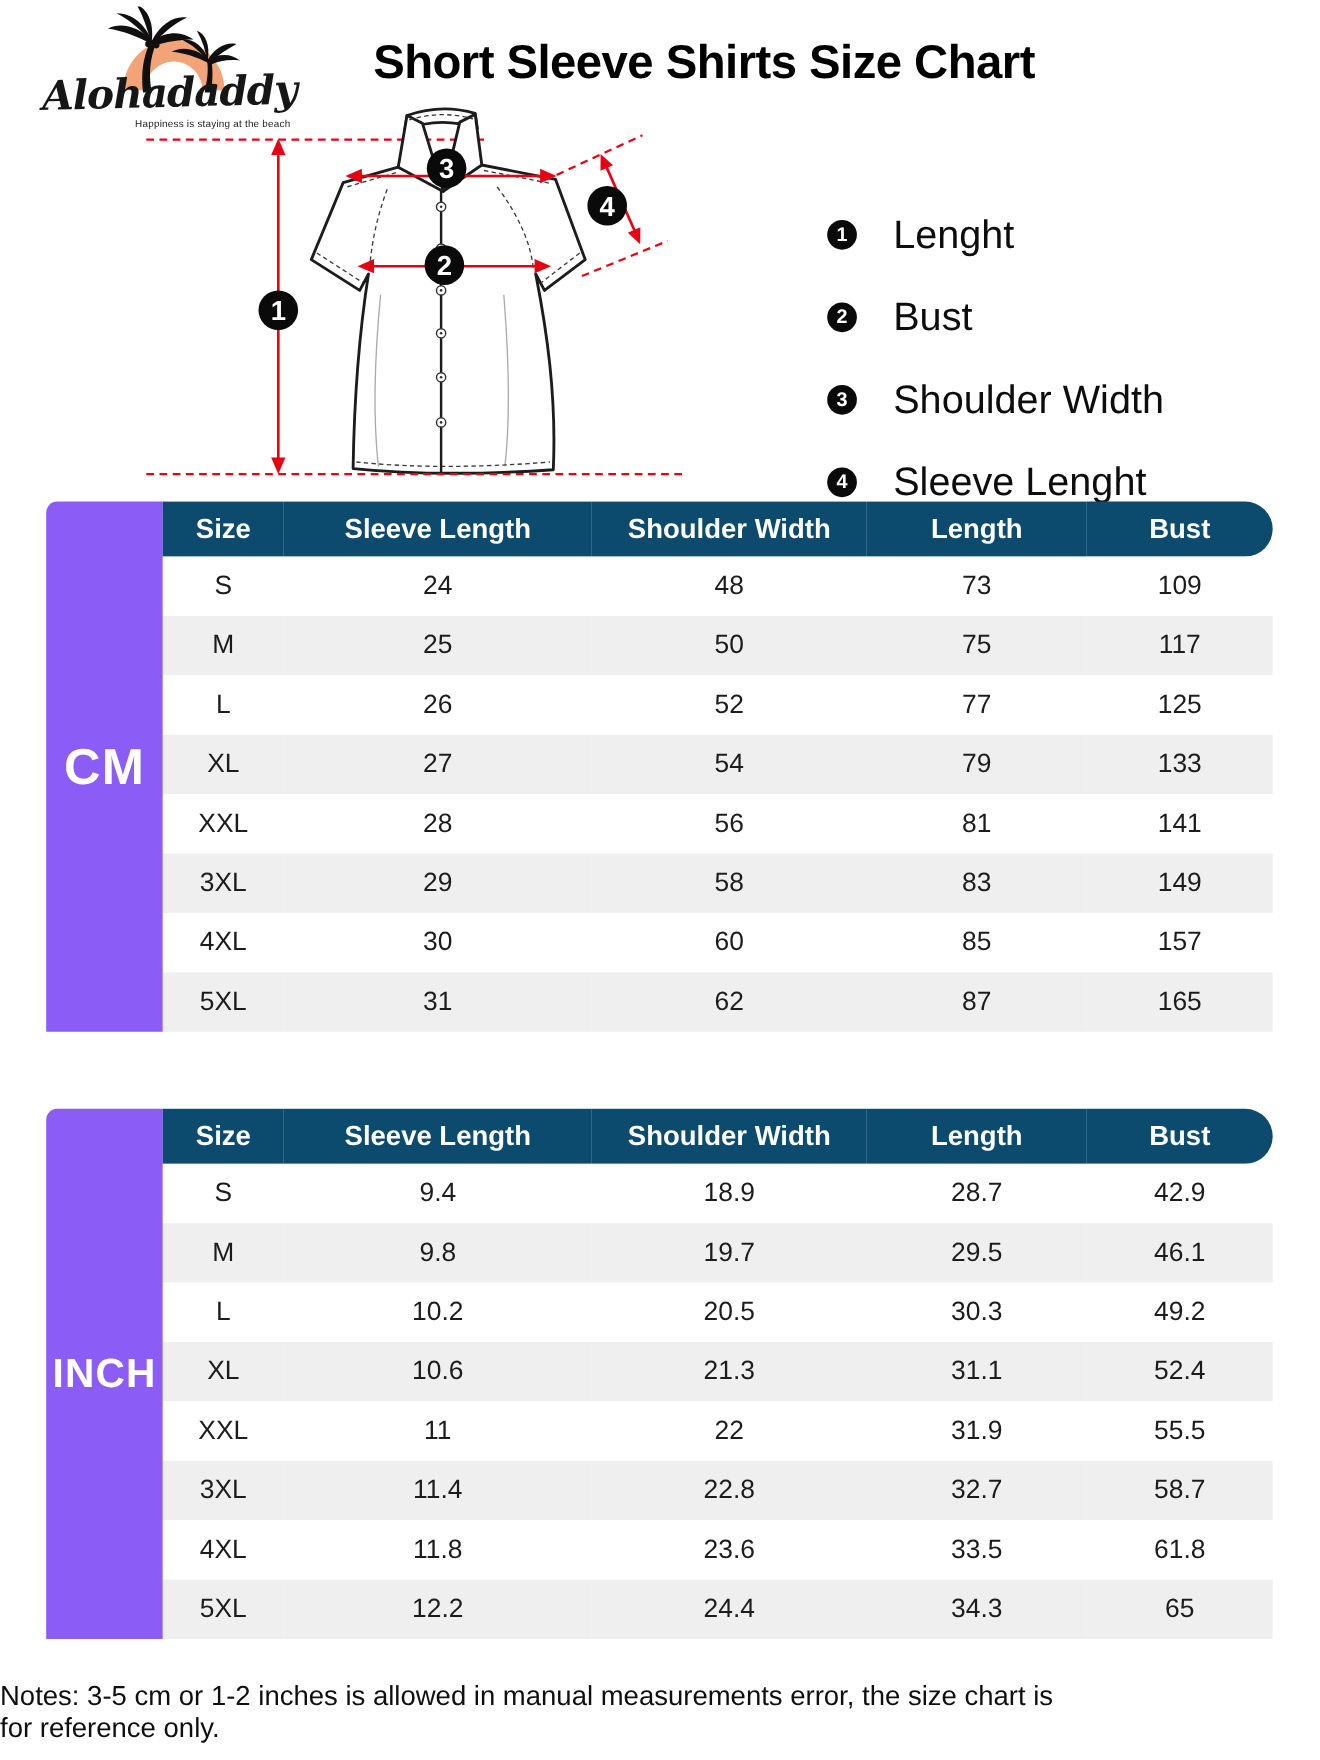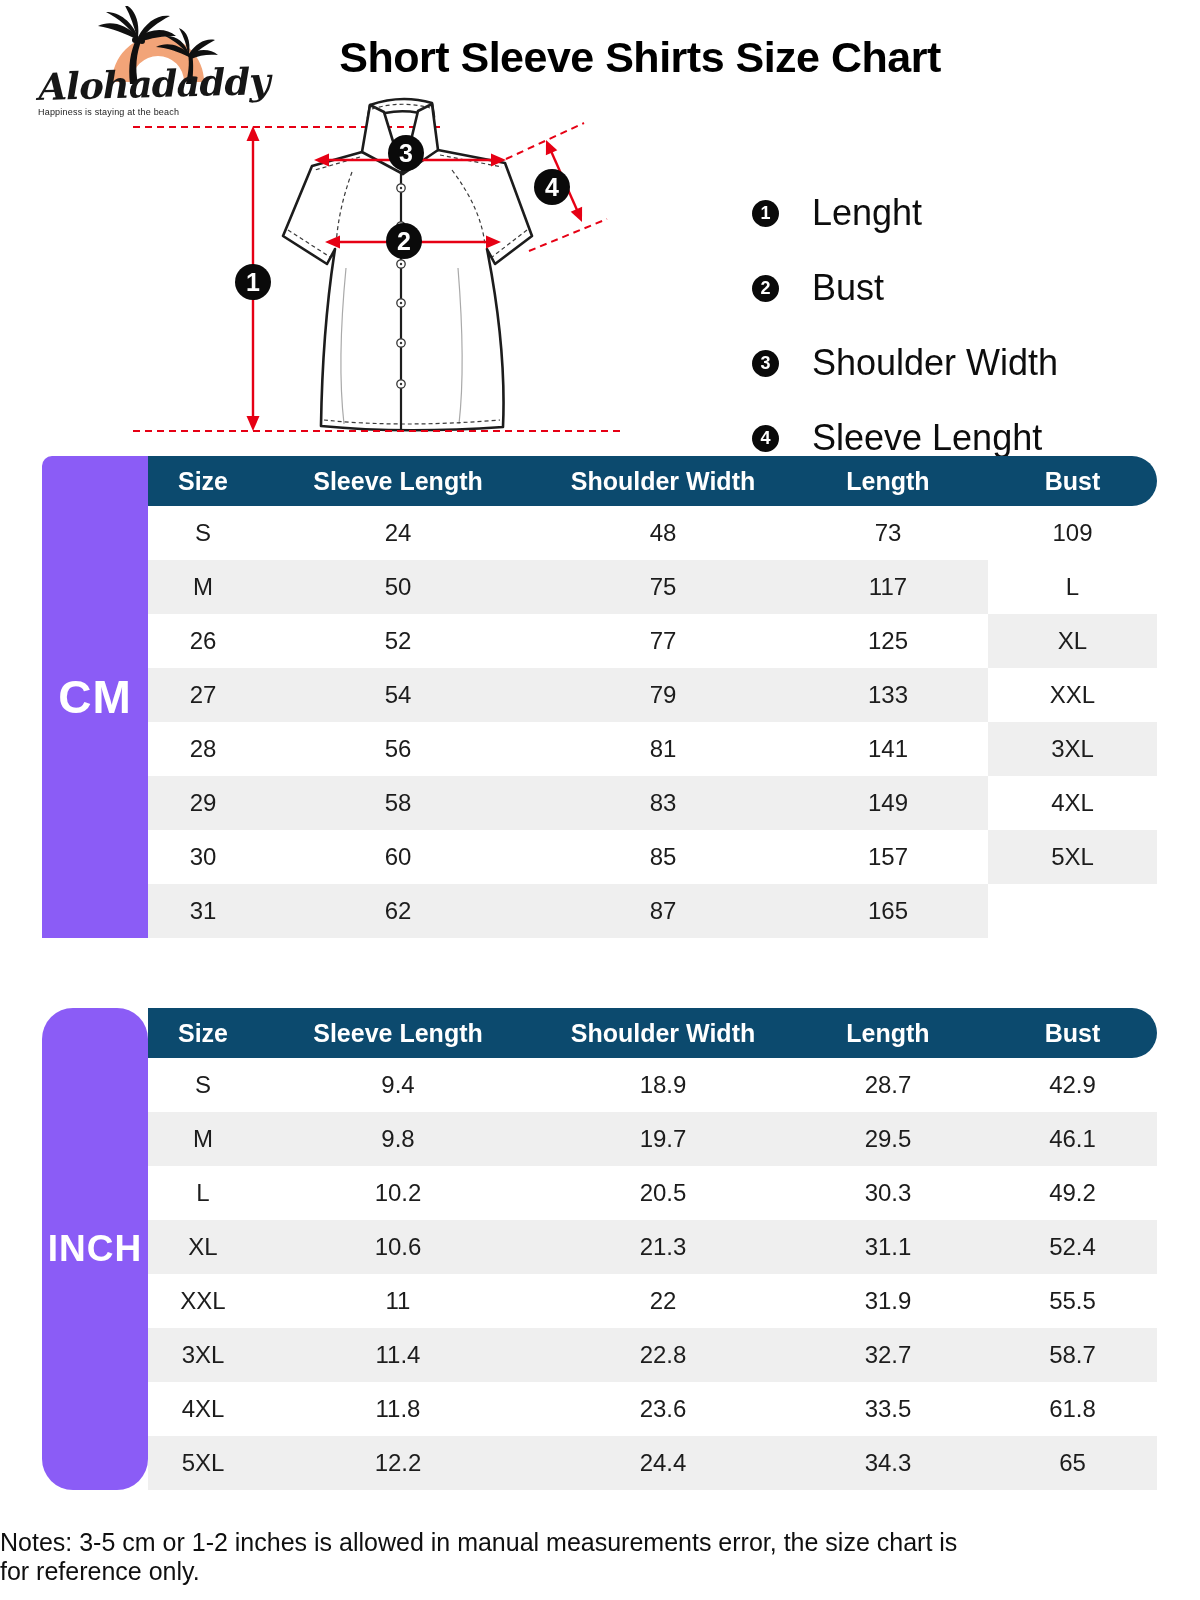--- a/index.html
+++ b/index.html
@@ -7,21 +7,21 @@
     font-family:"Liberation Sans", sans-serif; position:relative; overflow:hidden; color:#111; }
 
   .abs { position:absolute; }
 
   
   #logo { left:38px; top:6px; width:232px; height:118px; }
   #logo-art { position:absolute; left:0; top:0; width:232px; height:80px; }
   #brand-name { position:absolute; left:0; top:56px; width:232px; text-align:center;
     font-family:"DejaVu Serif", serif; font-style:italic; font-weight:bold;
     font-size:37px; letter-spacing:-1px; color:#161616; transform:rotate(-1.5deg); white-space:nowrap; }
-  #brand-tagline { position:absolute; left:0; top:101px; width:226px; 
+  #brand-tagline { position:absolute; left:0; top:101px; width:226px; text-align:right;
     font-size:9px; color:#222; letter-spacing:0.2px; }
 
   #page-title { left:640px; top:33px; transform:translateX(-50%);
     font-size:43px; font-weight:bold; color:#000; white-space:nowrap; letter-spacing:-0.5px; }
 
   
   #shirt-svg { left:100px; top:95px; width:600px; height:360px; }
 
   #legend { left:752px; top:192px; }
   .legend-item { display:flex; align-items:center; margin-bottom:33px; }
@@ -34,21 +34,21 @@
   .size-table { position:absolute; left:42px; width:1115px;
     display:grid; grid-template-columns:106px 110px 280px 250px 200px 169px;
     grid-template-rows:50px repeat(8, 54px); }
   #cm-table { top:456px; }
   #inch-table { top:1008px; }
 
   .unit-band { grid-column:1; grid-row:1 / span 9; background:#8b5cf6; color:#fff;
     font-weight:bold; display:flex; align-items:center; justify-content:center;
     border-radius:10px 0 0 0; letter-spacing:1px; }
   #cm-table .unit-band { font-size:46px; }
-  #inch-table .unit-band { font-size:37px;border-radius:31px; }
+  #inch-table .unit-band { font-size:37px; }
 
   .th { background:#0c4a6e; color:#fff; font-weight:bold; font-size:25px;
     display:flex; align-items:center; justify-content:center; white-space:nowrap; }
   .th-last { border-radius:0 25px 25px 0; }
   .td { font-size:24px; color:#1c1c1c; display:flex; align-items:center; justify-content:center;
     background:#ffffff; }
   .td.alt { background:#efefef; }
 
   
   #notes { left:0; top:1528px; width:992px; text-align:left; font-size:25px; color:#0f0f0f; }
@@ -218,20 +218,21 @@
     <div class="th">Sleeve Length</div>
     <div class="th">Shoulder Width</div>
     <div class="th">Length</div>
     <div class="th th-last">Bust</div>
     <div class="td">S</div>
     <div class="td">24</div>
     <div class="td">48</div>
     <div class="td">73</div>
     <div class="td">109</div>
     <div class="td alt">M</div>
+    <div class="td alt">25</div>
     <div class="td alt">50</div>
     <div class="td alt">75</div>
     <div class="td alt">117</div>
     <div class="td">L</div>
     <div class="td">26</div>
     <div class="td">52</div>
     <div class="td">77</div>
     <div class="td">125</div>
     <div class="td alt">XL</div>
     <div class="td alt">27</div>

